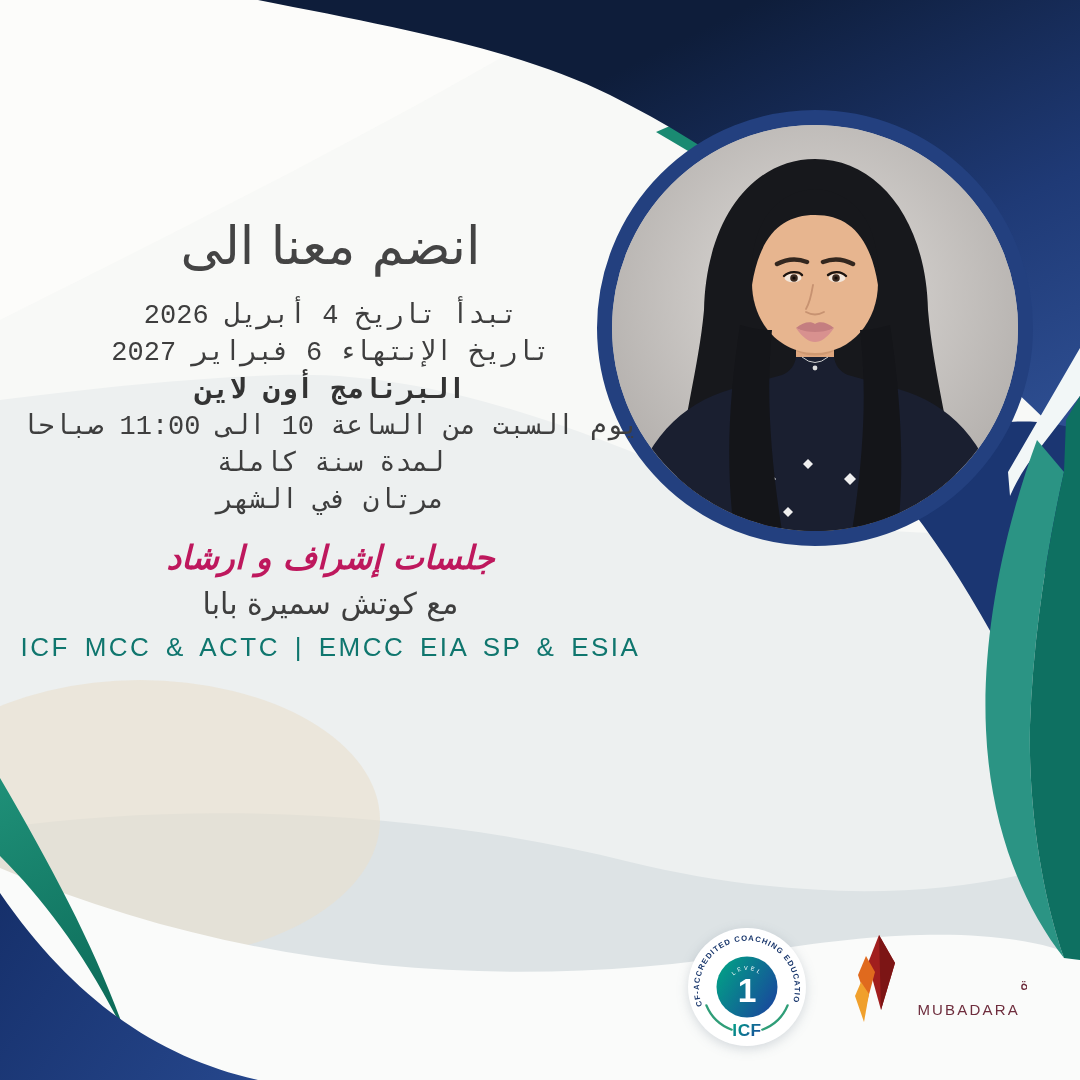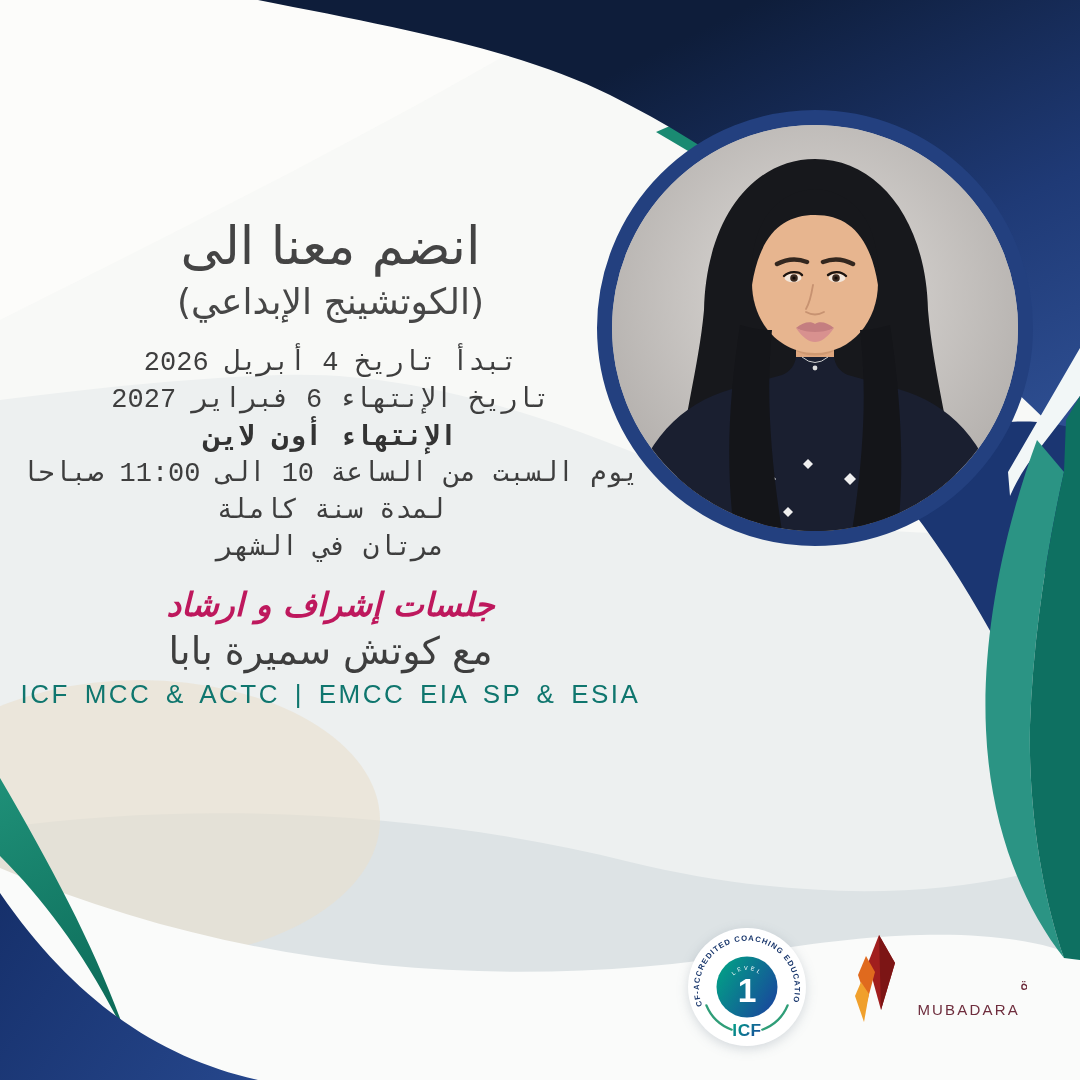--- a/index.html
+++ b/index.html
@@ -19,21 +19,21 @@
   .text-col{
     position:absolute;left:0;top:216px;width:625px;text-align:center;
     color:#424242;direction:rtl;margin-left:18px;
   }
   .t1{font-size:52px;line-height:60px;color:#444;}
   .t2{font-size:40px;line-height:48px;margin-top:10px;color:#474747;}
   .t3{font-size:36px;line-height:43px;margin-top:4px;color:#474747;}
   .details{margin-top:22px;font-size:27px;line-height:37px;color:#3e3e3e;font-family:Liberation Mono, monospace;}
   .d-bold{font-weight:bold;font-size:28px;color:#333;}
   .sess{margin-top:16px;font-size:33px;line-height:44px;font-weight:bold;color:#be185d;font-style:italic;}
-  .coach{margin-top:4px;font-size:38px;line-height:40px;color:#3e3e3e;}
+  .coach{margin-top:4px;font-size:30px;line-height:40px;color:#3e3e3e;}
   .cred{
     margin-top:6px;font-size:26px;line-height:34px;letter-spacing:2.5px;word-spacing:5px;
     direction:ltr;font-family:"Liberation Sans",sans-serif;color:#0f766e;
   }
   .icf-badge{position:absolute;left:686px;top:926px;width:122px;height:122px;
     filter:drop-shadow(0 3px 6px rgba(40,60,90,.18));}
   .mubadara{position:absolute;left:852px;top:930px;width:175px;height:100px;}
 </style>
 </head>
 <body>
@@ -137,25 +137,24 @@
       <path fill="#c47e80" d="M184,203 C191,197 199,196 203,199 C207,196 215,197 222,203 C215,207 208,208 203,208 C198,208 191,207 184,203 Z"></path>
       <path fill="#d8918f" d="M184,203 C191,213 197,217 203,217 C209,217 215,213 222,203 C215,206 209,207 203,207 C197,207 191,206 184,203 Z"></path>
 
       <path fill="#141519" d="M128,200 C116,280 114,340 122,406 L170,406 C158,330 154,265 160,205 C149,205 138,203 128,200 Z"></path>
       <path fill="#141519" d="M278,200 C290,280 292,345 286,406 L240,406 C252,330 255,265 248,205 C258,205 268,203 278,200 Z"></path>
     </svg>
   </div>
 
   <div class="text-col">
     <div class="t1">انضم معنا الى</div>
-    <div class="t3">(الكوتشينج الإبداعي)</div>
     <div class="details">
       <div>تبدأ تاريخ 4 أبريل 2026</div>
       <div>تاريخ الإنتهاء 6 فبراير 2027</div>
-      <div class="d-bold">الإنتهاء أون لاين</div>
+      <div class="d-bold">البرنامج أون لاين</div>
       <div>يوم السبت من الساعة 10 الى 11:00 صباحا</div>
       <div>لمدة سنة كاملة</div>
       <div>مرتان في الشهر</div>
     </div>
     <div class="sess">جلسات إشراف و ارشاد</div>
     <div class="coach">مع كوتش سميرة بابا</div>
     <div class="cred">ICF MCC &amp; ACTC | EMCC EIA SP &amp; ESIA</div>
   </div>
 
   <svg class="icf-badge" viewBox="0 0 120 120" aria-hidden="true">

